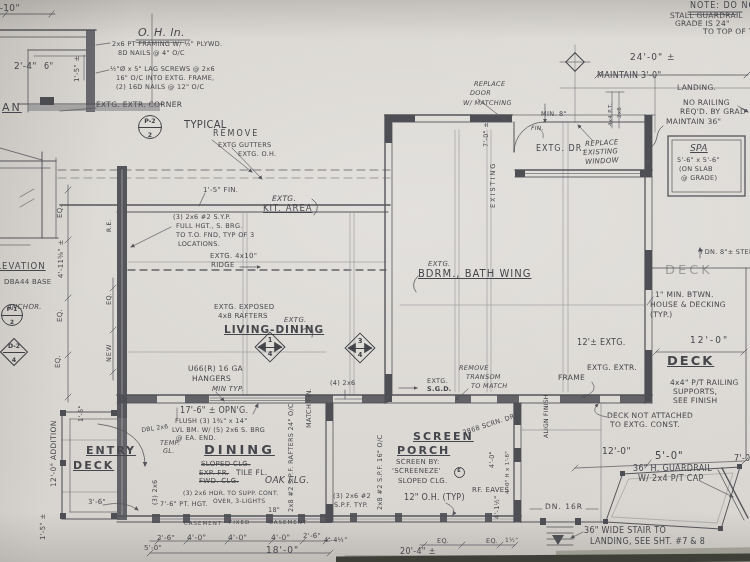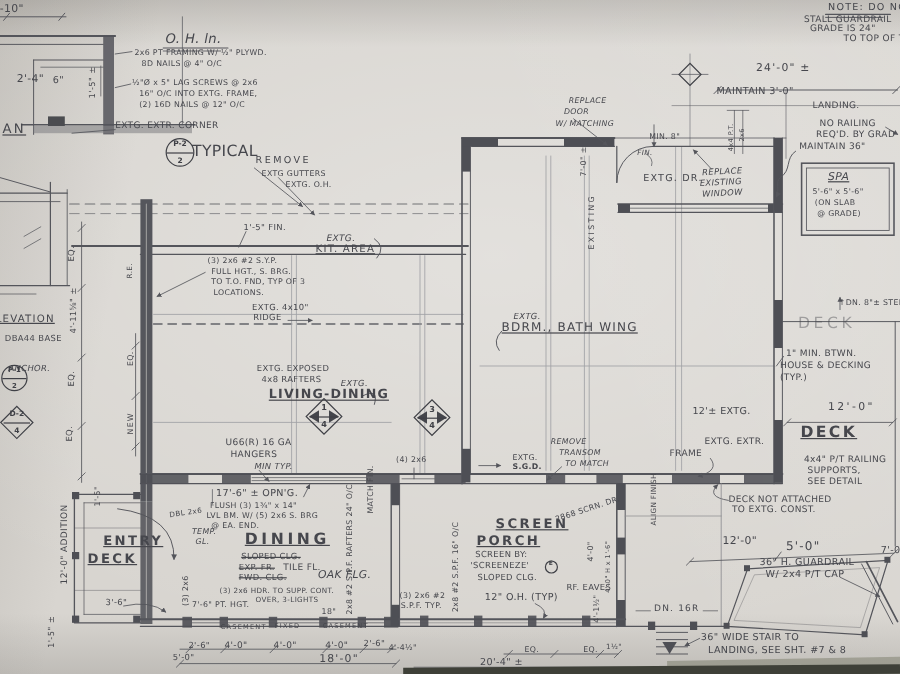--- a/index.html
+++ b/index.html
@@ -279,21 +279,21 @@
     <div class="lbl " style="left: 44px; top: 63px; font-size: 8px;">6"</div>
     <div class="lbl " style="left: 74px; top: 82px; font-size: 7px; transform: rotate(-90deg);">1'-5" ±</div>
     <div class="lbl sp2 u" style="left: 2px; top: 102px; font-size: 11px;">AN</div>
     <div class="lbl " style="left: 96px; top: 101px; font-size: 7.5px;">EXTG. EXTR. CORNER</div>
     <div class="lbl cur" style="left: 138px; top: 27px; font-size: 11px;">O. H. ln.</div>
     <div class="lbl " style="left: 112px; top: 41px; font-size: 6.5px;">2x6 PT FRAMING W/ ½" PLYWD.</div>
     <div class="lbl " style="left: 118px; top: 50px; font-size: 6.5px;">8D NAILS @ 4" O/C</div>
     <div class="lbl " style="left: 110px; top: 66px; font-size: 6.5px;">½"Ø x 5" LAG SCREWS @ 2x6</div>
     <div class="lbl " style="left: 116px; top: 75px; font-size: 6.5px;">16" O/C INTO EXTG. FRAME,</div>
     <div class="lbl " style="left: 116px; top: 84px; font-size: 6.5px;">(2) 16D NAILS @ 12" O/C</div>
-    <div class="lbl " style="left: 160px; top: 120px; font-size: 13px;">TYPICAL</div>
+    <div class="lbl " style="left: 184px; top: 120px; font-size: 10px;">TYPICAL</div>
     <div class="lbl sp2" style="left: 213px; top: 130px; font-size: 8px;">REMOVE</div>
     <div class="lbl " style="left: 218px; top: 142px; font-size: 6.5px;">EXTG GUTTERS</div>
     <div class="lbl " style="left: 238px; top: 151px; font-size: 6.5px;">EXTG. O.H.</div>
     <div class="lbl " style="left: 203px; top: 187px; font-size: 7px;">1'-5" FIN.</div>
     <div class="lbl cur" style="left: 272px; top: 195px; font-size: 7.5px;">EXTG.</div>
     <div class="lbl u sp1" style="left: 263px; top: 204px; font-size: 8.5px;">KIT. AREA</div>
     <div class="lbl " style="left: 173px; top: 214px; font-size: 6.5px;">(3) 2x6 #2 S.Y.P.</div>
     <div class="lbl " style="left: 176px; top: 223px; font-size: 6.5px;">FULL HGT., S. BRG.</div>
     <div class="lbl " style="left: 176px; top: 232px; font-size: 6.5px;">TO T.O. FND, TYP OF 3</div>
     <div class="lbl " style="left: 178px; top: 241px; font-size: 6.5px;">LOCATIONS.</div>
@@ -381,21 +381,21 @@
     <div class="lbl " style="left: 608px; top: 126px; font-size: 5.5px; transform: rotate(-90deg);">4x4 P.T.</div>
     <div class="lbl " style="left: 617px; top: 118px; font-size: 5.5px; transform: rotate(-90deg);">2x6</div>
     <div class="lbl sp3 ft" style="left: 665px; top: 263px; font-size: 13px;">DECK</div>
     <div class="lbl " style="left: 655px; top: 291px; font-size: 7.5px;">1" MIN. BTWN.</div>
     <div class="lbl " style="left: 650px; top: 301px; font-size: 7.5px;">HOUSE &amp; DECKING</div>
     <div class="lbl " style="left: 650px; top: 311px; font-size: 7.5px;">(TYP.)</div>
     <div class="lbl sp2" style="left: 690px; top: 336px; font-size: 9px;">12'-0"</div>
     <div class="lbl b sp2 u" style="left: 667px; top: 354px; font-size: 13px;">DECK</div>
     <div class="lbl " style="left: 670px; top: 379px; font-size: 7.5px;">4x4" P/T RAILING</div>
     <div class="lbl " style="left: 673px; top: 388px; font-size: 7.5px;">SUPPORTS,</div>
-    <div class="lbl " style="left: 673px; top: 397px; font-size: 7.5px;">SEE DETAIL</div>
+    <div class="lbl " style="left: 673px; top: 397px; font-size: 7.5px;">SEE FINISH</div>
     <div class="lbl " style="left: 607px; top: 412px; font-size: 7.5px;">DECK NOT ATTACHED</div>
     <div class="lbl " style="left: 610px; top: 421px; font-size: 7.5px;">TO EXTG. CONST.</div>
     <div class="lbl " style="left: 577px; top: 339px; font-size: 8px;">12'± EXTG.</div>
     <div class="lbl " style="left: 699px; top: 249px; font-size: 6.5px;">↑DN. 8"± STEP</div>
     <div class="lbl " style="left: 602px; top: 447px; font-size: 9px;">12'-0"</div>
     <div class="lbl sp1" style="left: 655px; top: 451px; font-size: 10px;">5'-0"</div>
     <div class="lbl " style="left: 734px; top: 455px; font-size: 8px;">7'-0"</div>
     <div class="lbl " style="left: 633px; top: 465px; font-size: 8px;">36" H. GUARDRAIL</div>
     <div class="lbl " style="left: 638px; top: 475px; font-size: 8px;">W/ 2x4 P/T CAP</div>
     <div class="lbl sp1" style="left: 545px; top: 503px; font-size: 7.5px;">DN. 16R</div>

